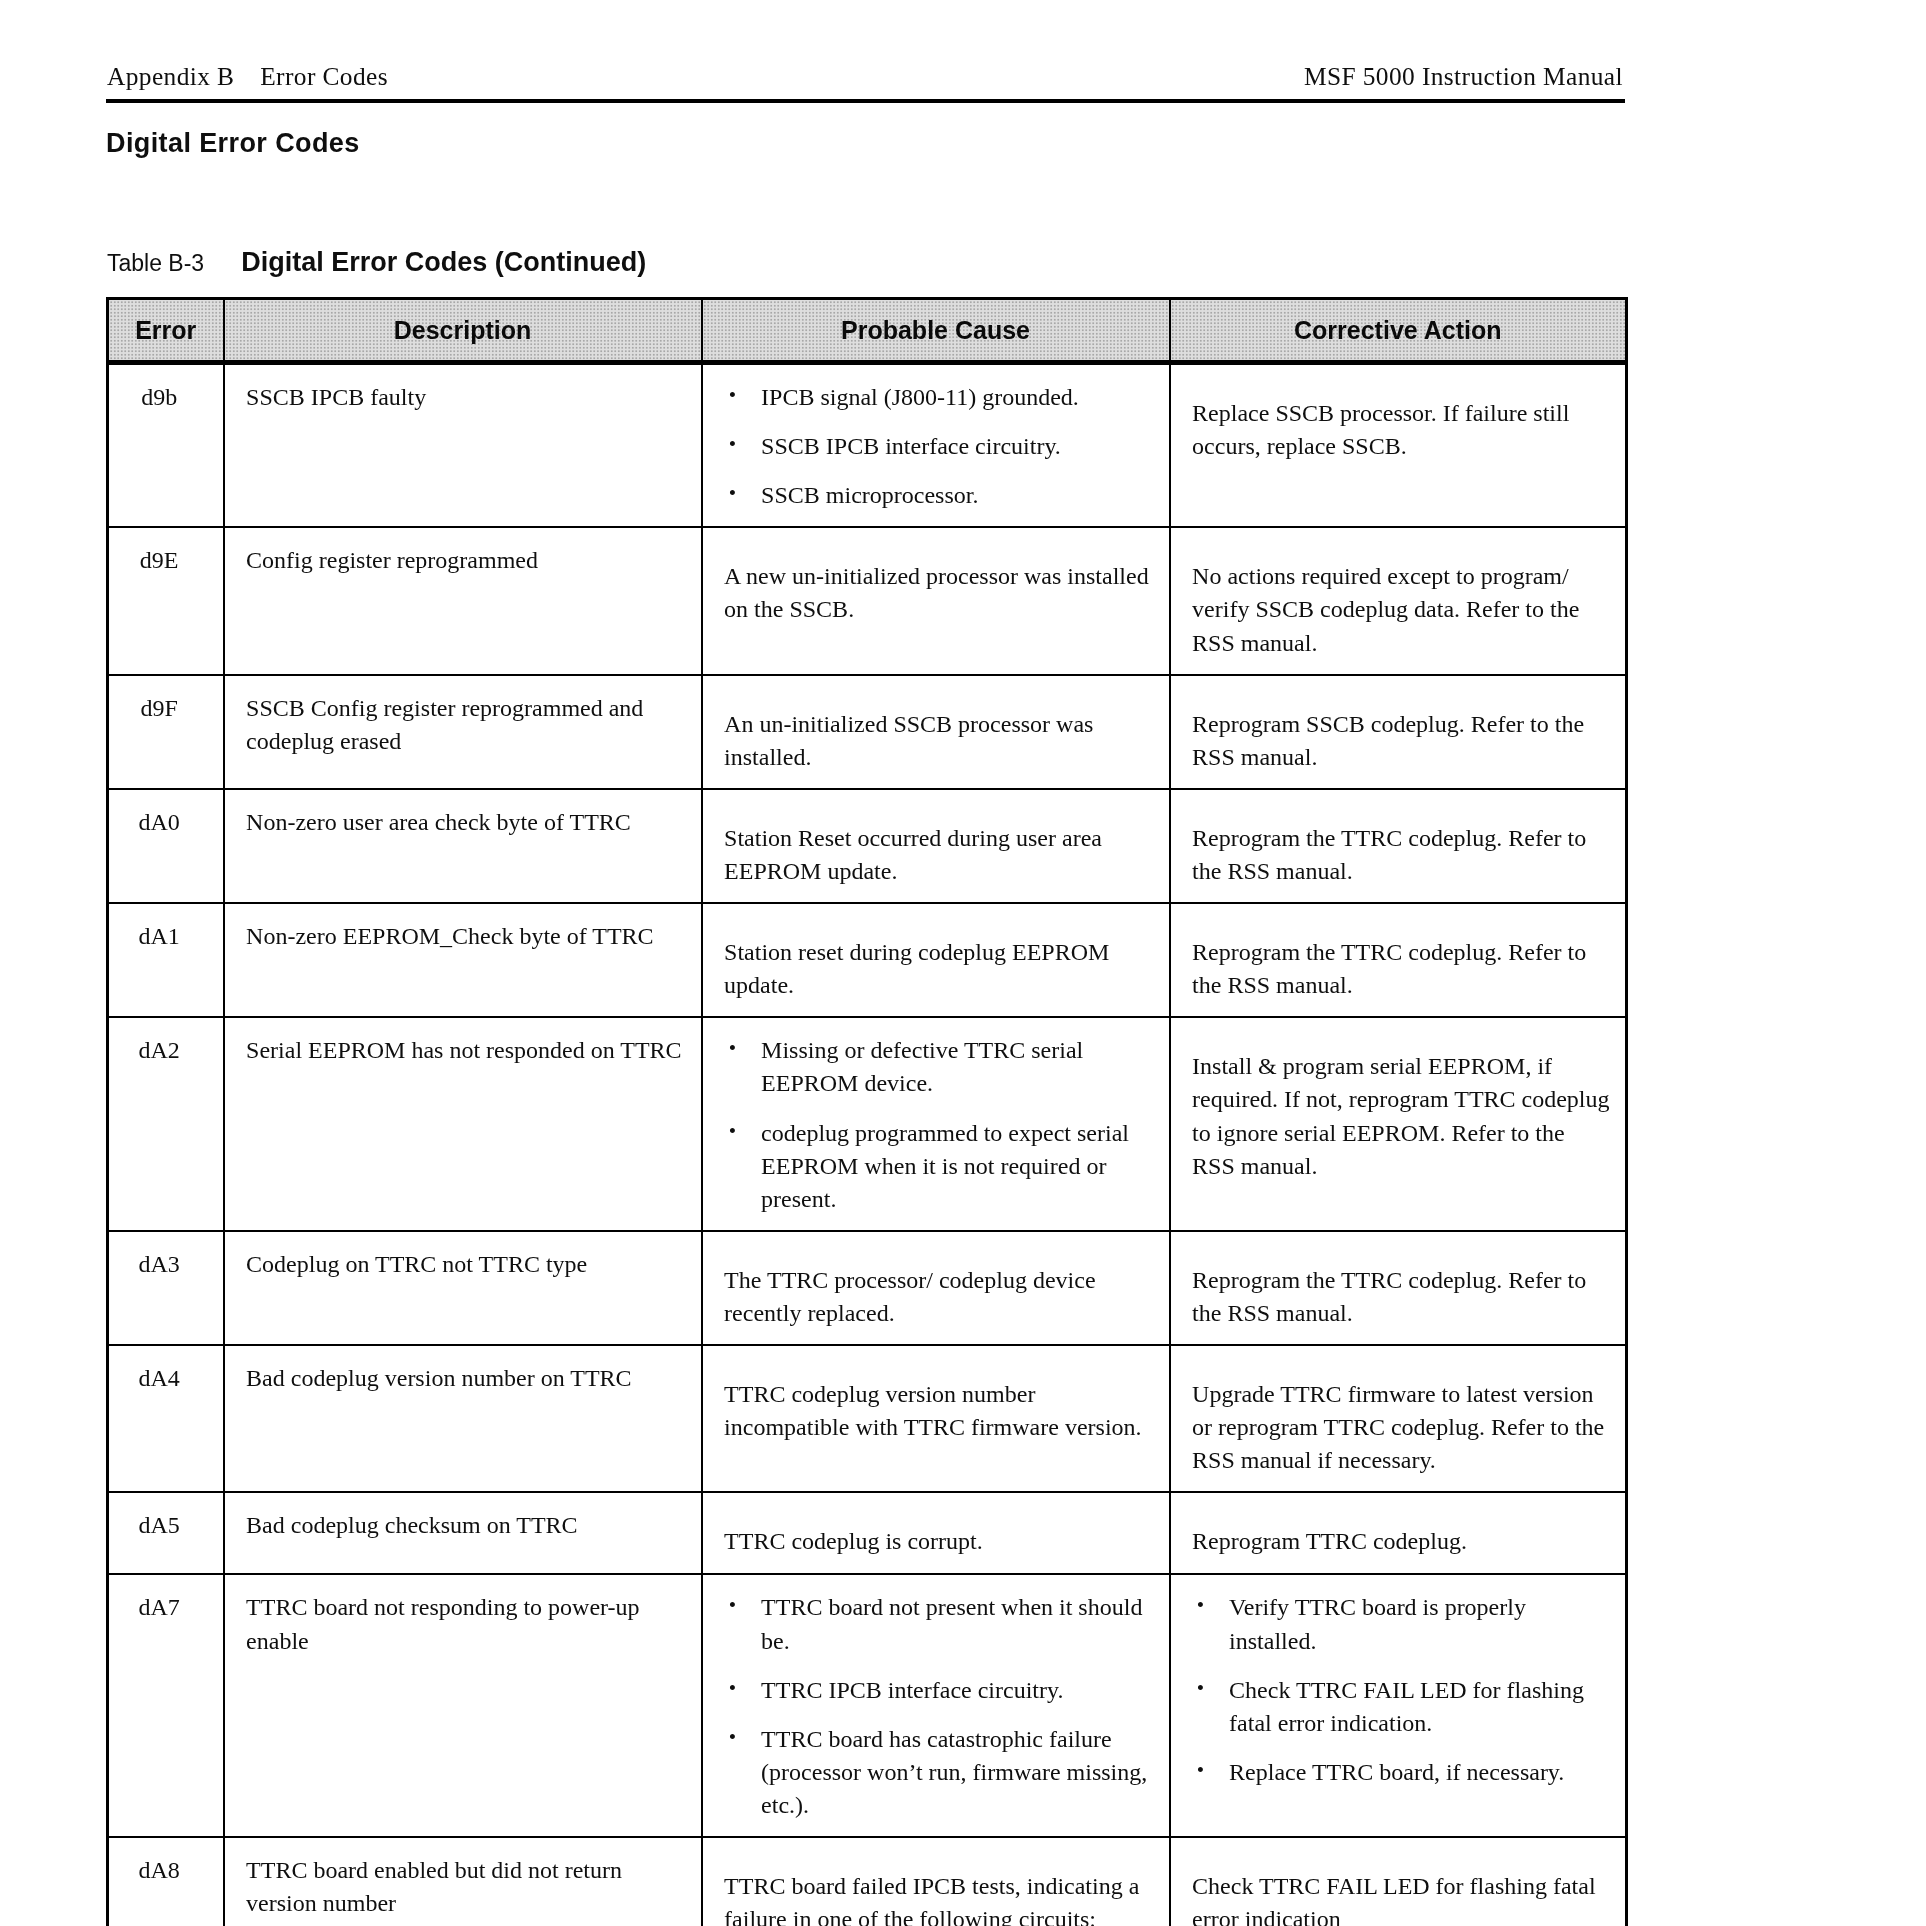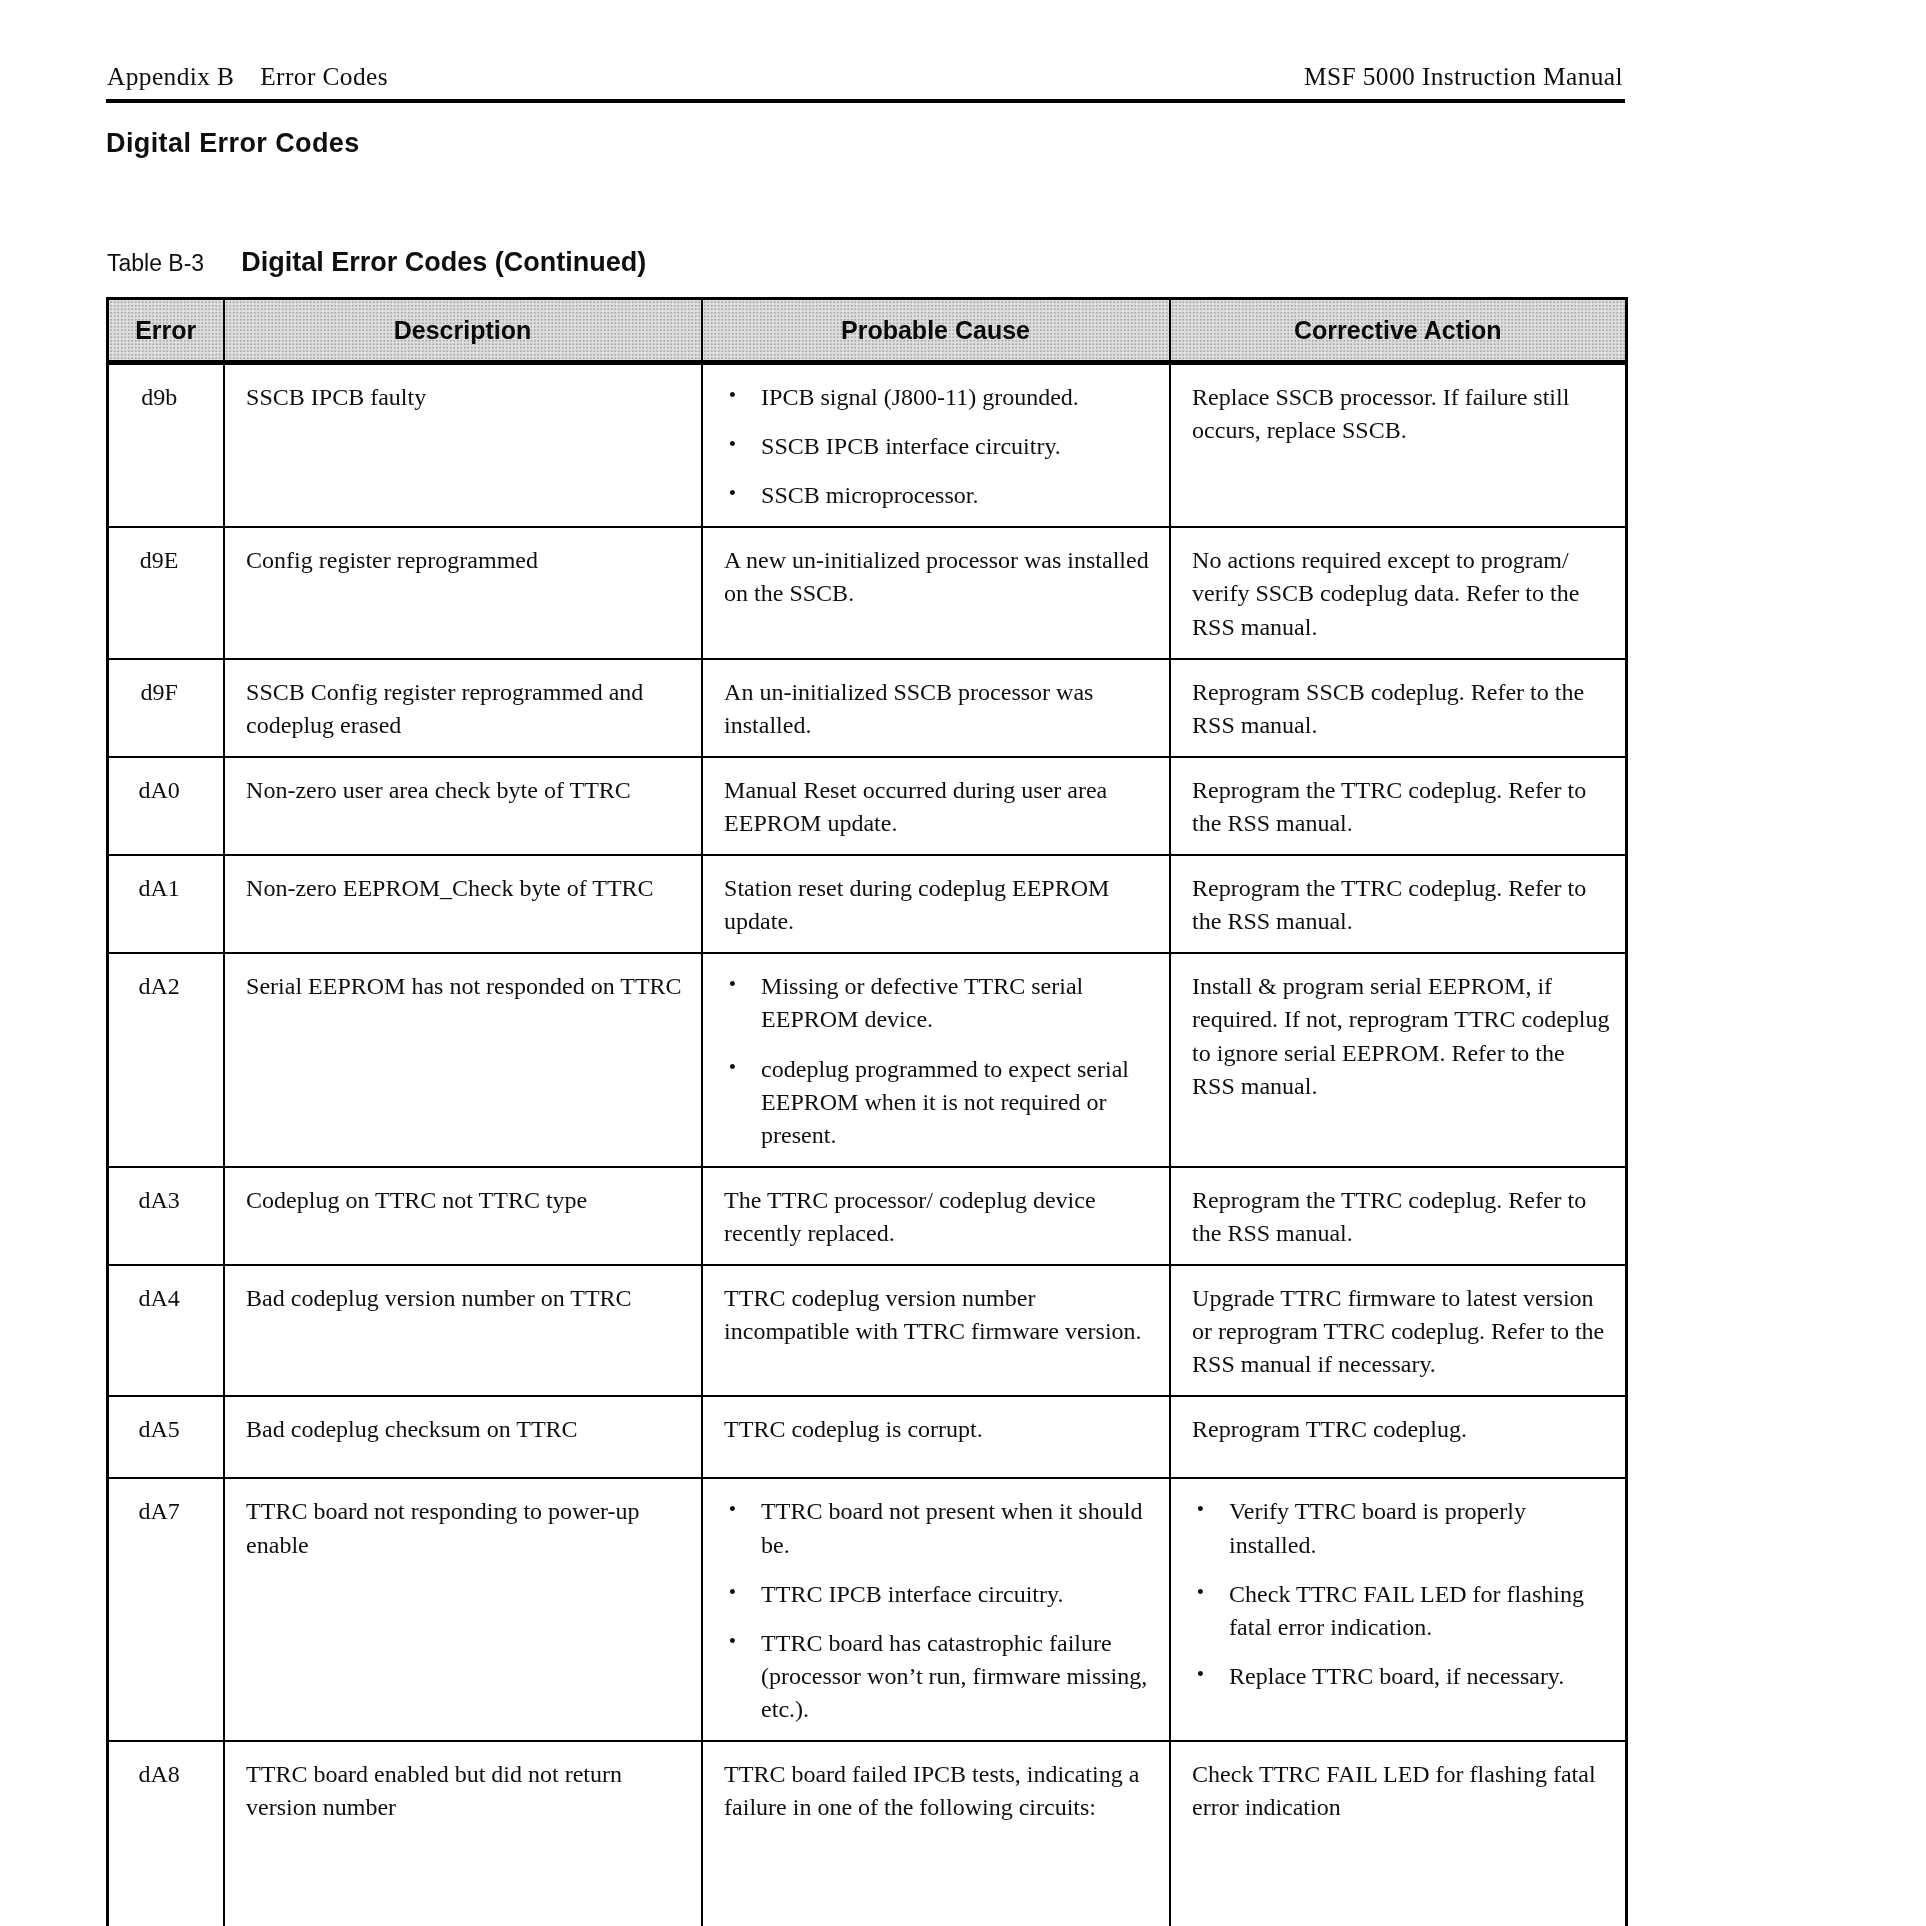--- a/index.html
+++ b/index.html
@@ -101,21 +101,21 @@
     padding: 16px 15.4px 14px 21.6px;
   }
   .err-table td.col-code {
     text-align: center;
     padding-left: 3.9px;
     padding-right: 17px;
   }
   .err-table p {
     margin: 0 0 12.3px 0;
   }
-  .err-table p:last-child { margin-bottom: 0; }
+  .err-table p:last-child { margin-bottom: 0; margin-top: 16px; }
   .err-table .intro { margin-bottom: 14px; }
   .bullet {
     position: relative;
     padding-left: 37px;
     margin-bottom: 16px;
   }
   .bullet:last-child { margin-bottom: 0; }
   .bullet .glyph {
     position: absolute;
     left: 4.6px;
@@ -181,21 +181,21 @@
           <p>An un-initialized SSCB processor was installed.</p>
         </td>
         <td class="col-action">
           <p>Reprogram SSCB codeplug. Refer to the RSS manual.</p>
         </td>
       </tr>
       <tr style="height: 92px;">
         <td class="col-code">dA0</td>
         <td class="col-desc">Non-zero user area check byte of TTRC</td>
         <td class="col-cause">
-          <p>Manual Reset occurred during user area EEPROM update.</p>
+          <p>Station Reset occurred during user area EEPROM update.</p>
         </td>
         <td class="col-action">
           <p>Reprogram the TTRC codeplug. Refer to the RSS manual.</p>
         </td>
       </tr>
       <tr style="height: 92px;">
         <td class="col-code">dA1</td>
         <td class="col-desc">Non-zero EEPROM_Check byte of TTRC</td>
         <td class="col-cause">
           <p>Station reset during codeplug EEPROM update.</p>

